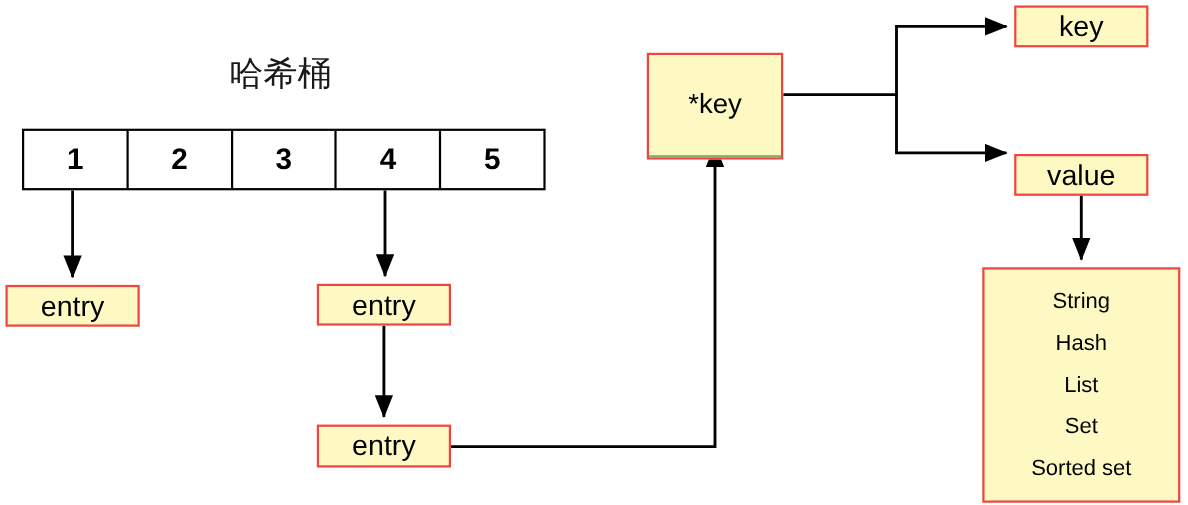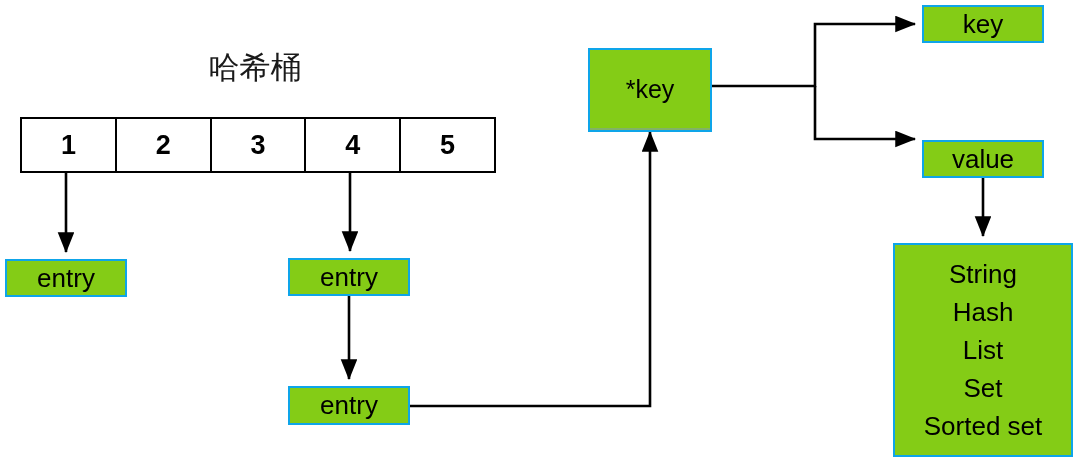--- a/index.html
+++ b/index.html
@@ -64,40 +64,40 @@
     box-sizing: border-box;
   }
   .bucket-cell:last-child {
     border-right: none;
   }
 
   
   .node {
     position: absolute;
     box-sizing: border-box;
-    border: 2px solid #0ea5e9;
-    background: #84cc16;
+    border: 2px solid #ef4444;
+    background: #fef9c3;
     display: flex;
     align-items: center;
     justify-content: center;
     font-size: 26px;
     color: #000000;
     white-space: nowrap;
   }
 
   .node-entry-1 { left: 5px;   top: 259px; width: 122px; height: 38px; }
   .node-entry-2 { left: 288px; top: 258px; width: 122px; height: 38px; }
   .node-entry-3 { left: 288px; top: 386px; width: 122px; height: 39px; }
 
   
   .node-kv {
     left: 588px;
     top: 48px;
     width: 124px;
-    height: 84px;
+    height: 97px;
     flex-direction: column;
     align-items: stretch;
     justify-content: flex-end;
     padding: 0;
   }
   .kv-row {
     flex: 1 1 0;
     display: flex;
     align-items: center;
     justify-content: center;
@@ -113,21 +113,21 @@
 
   
   .node-datatypes {
     left: 893px;
     top: 243px;
     width: 180px;
     height: 214px;
     flex-direction: column;
     align-items: center;
     justify-content: center;
-    font-size: 26px;
+    font-size: 20px;
     line-height: 38px;
   }
   .datatype-item {
     display: block;
     text-align: center;
     color: #000000;
     white-space: nowrap;
   }
 </style>
 </head>

